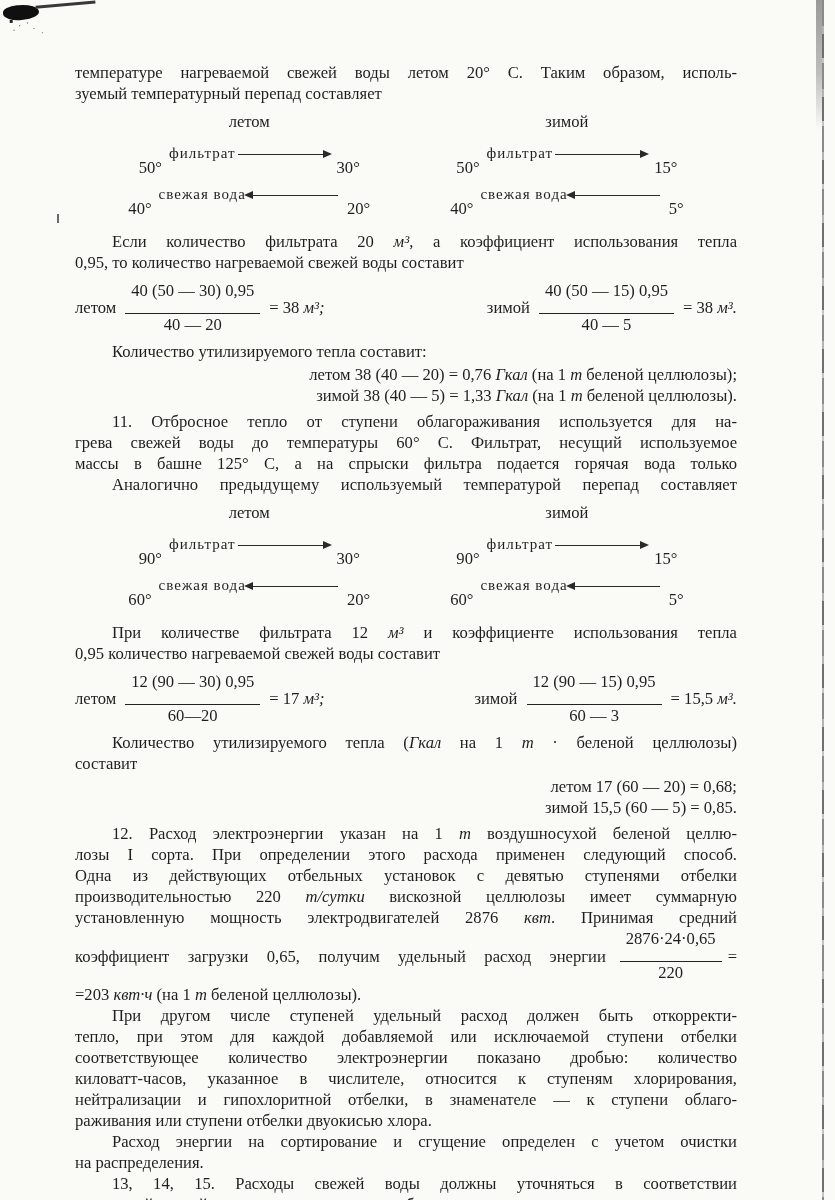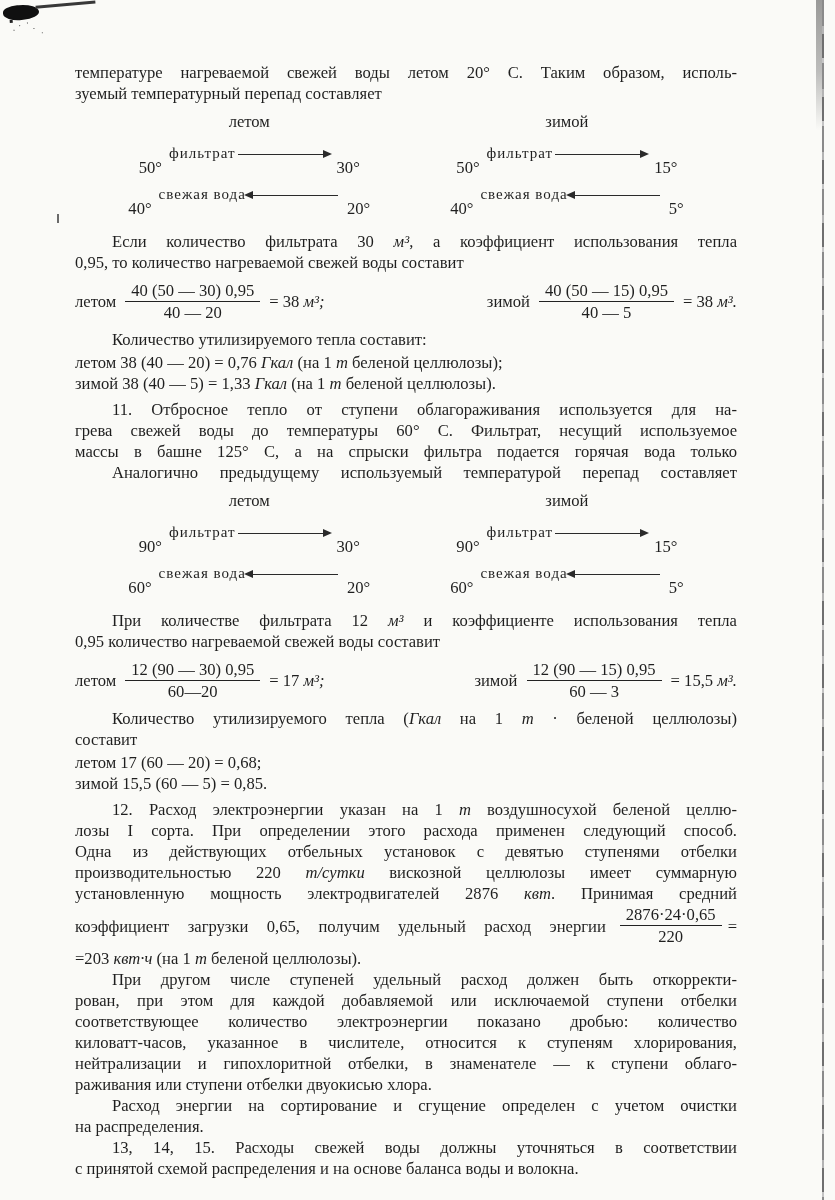--- a/index.html
+++ b/index.html
@@ -7,42 +7,42 @@
     position:relative; width:835px; height:1200px;
     background:#fafaf7; overflow:hidden;
     font-family:"Liberation Serif","DejaVu Serif",serif;
     color:#1f1f1f;
   }
   .content { position:absolute; left:75px; top:62px; width:662px; }
   .line { font-size:16.6px; line-height:21px; white-space:normal; }
   .j { text-align:justify; text-align-last:justify; }
   .ind { text-indent:37px; }
   .it { font-style:italic; }
-  .center { text-align:left; }
+  .center { text-align:right; }
 
   
   .diagram { display:flex; justify-content:center; gap:80px; margin:8px 0 13px 0; }
   .dcol { display:flex; flex-direction:column; align-items:center; }
   .season { font-size:16.6px; line-height:19px; margin-bottom:5px; }
   .arow { display:flex; align-items:flex-start; margin-top:10px; }
   .temp { font-size:16.6px; line-height:18px; padding-top:13px; }
   .amid { display:flex; align-items:center; margin:0 7px; }
   .alabel { font-size:15px; line-height:15px; letter-spacing:1px; }
   .aline { position:relative; width:94px; height:12px; margin-top:3px; }
   .aline::before { content:""; position:absolute; left:2px; right:2px; top:5px; border-top:1.6px solid #2a2a2a; }
   .aline.r::after { content:""; position:absolute; right:-2px; top:1px;
     border-top:4.5px solid transparent; border-bottom:4.5px solid transparent; border-left:9px solid #2a2a2a; }
   .aline.l::after { content:""; position:absolute; left:-2px; top:1px;
     border-top:4.5px solid transparent; border-bottom:4.5px solid transparent; border-right:9px solid #2a2a2a; }
 
   
   .frow { display:flex; justify-content:space-between; align-items:center; margin:8px 0 6px 0; }
   .fgroup { display:flex; align-items:center; gap:9px; font-size:16.6px; }
   .frac { display:inline-block; text-align:center; font-size:16.6px; line-height:20px; }
-  .frac .num { display:block; border-bottom:1.5px solid #222; padding:0 6px 0 6px; }
+  .frac .num { display:block; border-bottom:1.5px solid #222; padding:0 6px 12px 6px; }
   .frac .den { display:block; padding-top:1px; }
   .fres { white-space:nowrap; }
 
   
   .fracline { display:flex; align-items:center; margin:1px 0; }
   .fracline .ftext { flex:1; text-align:justify; text-align-last:justify; padding-right:14px; }
   .fracline .tail { padding-left:6px; }
 
   .calc { margin:2px 0 5px 0; }
 
@@ -110,21 +110,21 @@
           <span class="amid">
               <span class="alabel">свежая вода</span>
               <span class="aline l"></span>
             </span>
           <span class="temp">5°</span>
         </div>
       </div>
     </div>
 
     <div>
-      <div class="line j ind"><span>Если количество фильтрата 30 </span><span class="it">м³</span><span>, а коэффициент использования тепла</span></div>
+      <div class="line j ind"><span>Если количество фильтрата 20 </span><span class="it">м³</span><span>, а коэффициент использования тепла</span></div>
       <div class="line">0,95, то количество нагреваемой свежей воды составит</div>
     </div>
 
     <div class="frow">
       <div class="fgroup">
         <span>летом</span>
         <span class="frac">
             <span class="num">40 (50 — 30) 0,95</span>
             <span class="den">40 — 20</span>
           </span>
@@ -241,21 +241,21 @@
             <span class="num">2876·24·0,65</span>
             <span class="den">220</span>
           </span>
         <span class="tail">=</span>
       </div>
       <div class="line"><span>=203 </span><span class="it">квт·ч</span><span> (на 1 </span><span class="it">т</span><span> беленой целлюлозы).</span></div>
     </div>
 
     <div>
       <div class="line j ind">При другом числе ступеней удельный расход должен быть откорректи-</div>
-      <div class="line j">рован, при этом для каждой добавляемой или исключаемой ступени отбелки</div>
+      <div class="line j">тепло, при этом для каждой добавляемой или исключаемой ступени отбелки</div>
       <div class="line j">соответствующее количество электроэнергии показано дробью: количество</div>
       <div class="line j">киловатт-часов, указанное в числителе, относится к ступеням хлорирования,</div>
       <div class="line j">нейтрализации и гипохлоритной отбелки, в знаменателе — к ступени облаго-</div>
       <div class="line">раживания или ступени отбелки двуокисью хлора.</div>
     </div>
 
     <div>
       <div class="line j ind">Расход энергии на сортирование и сгущение определен с учетом очистки</div>
       <div class="line">на распределения.</div>
     </div>

